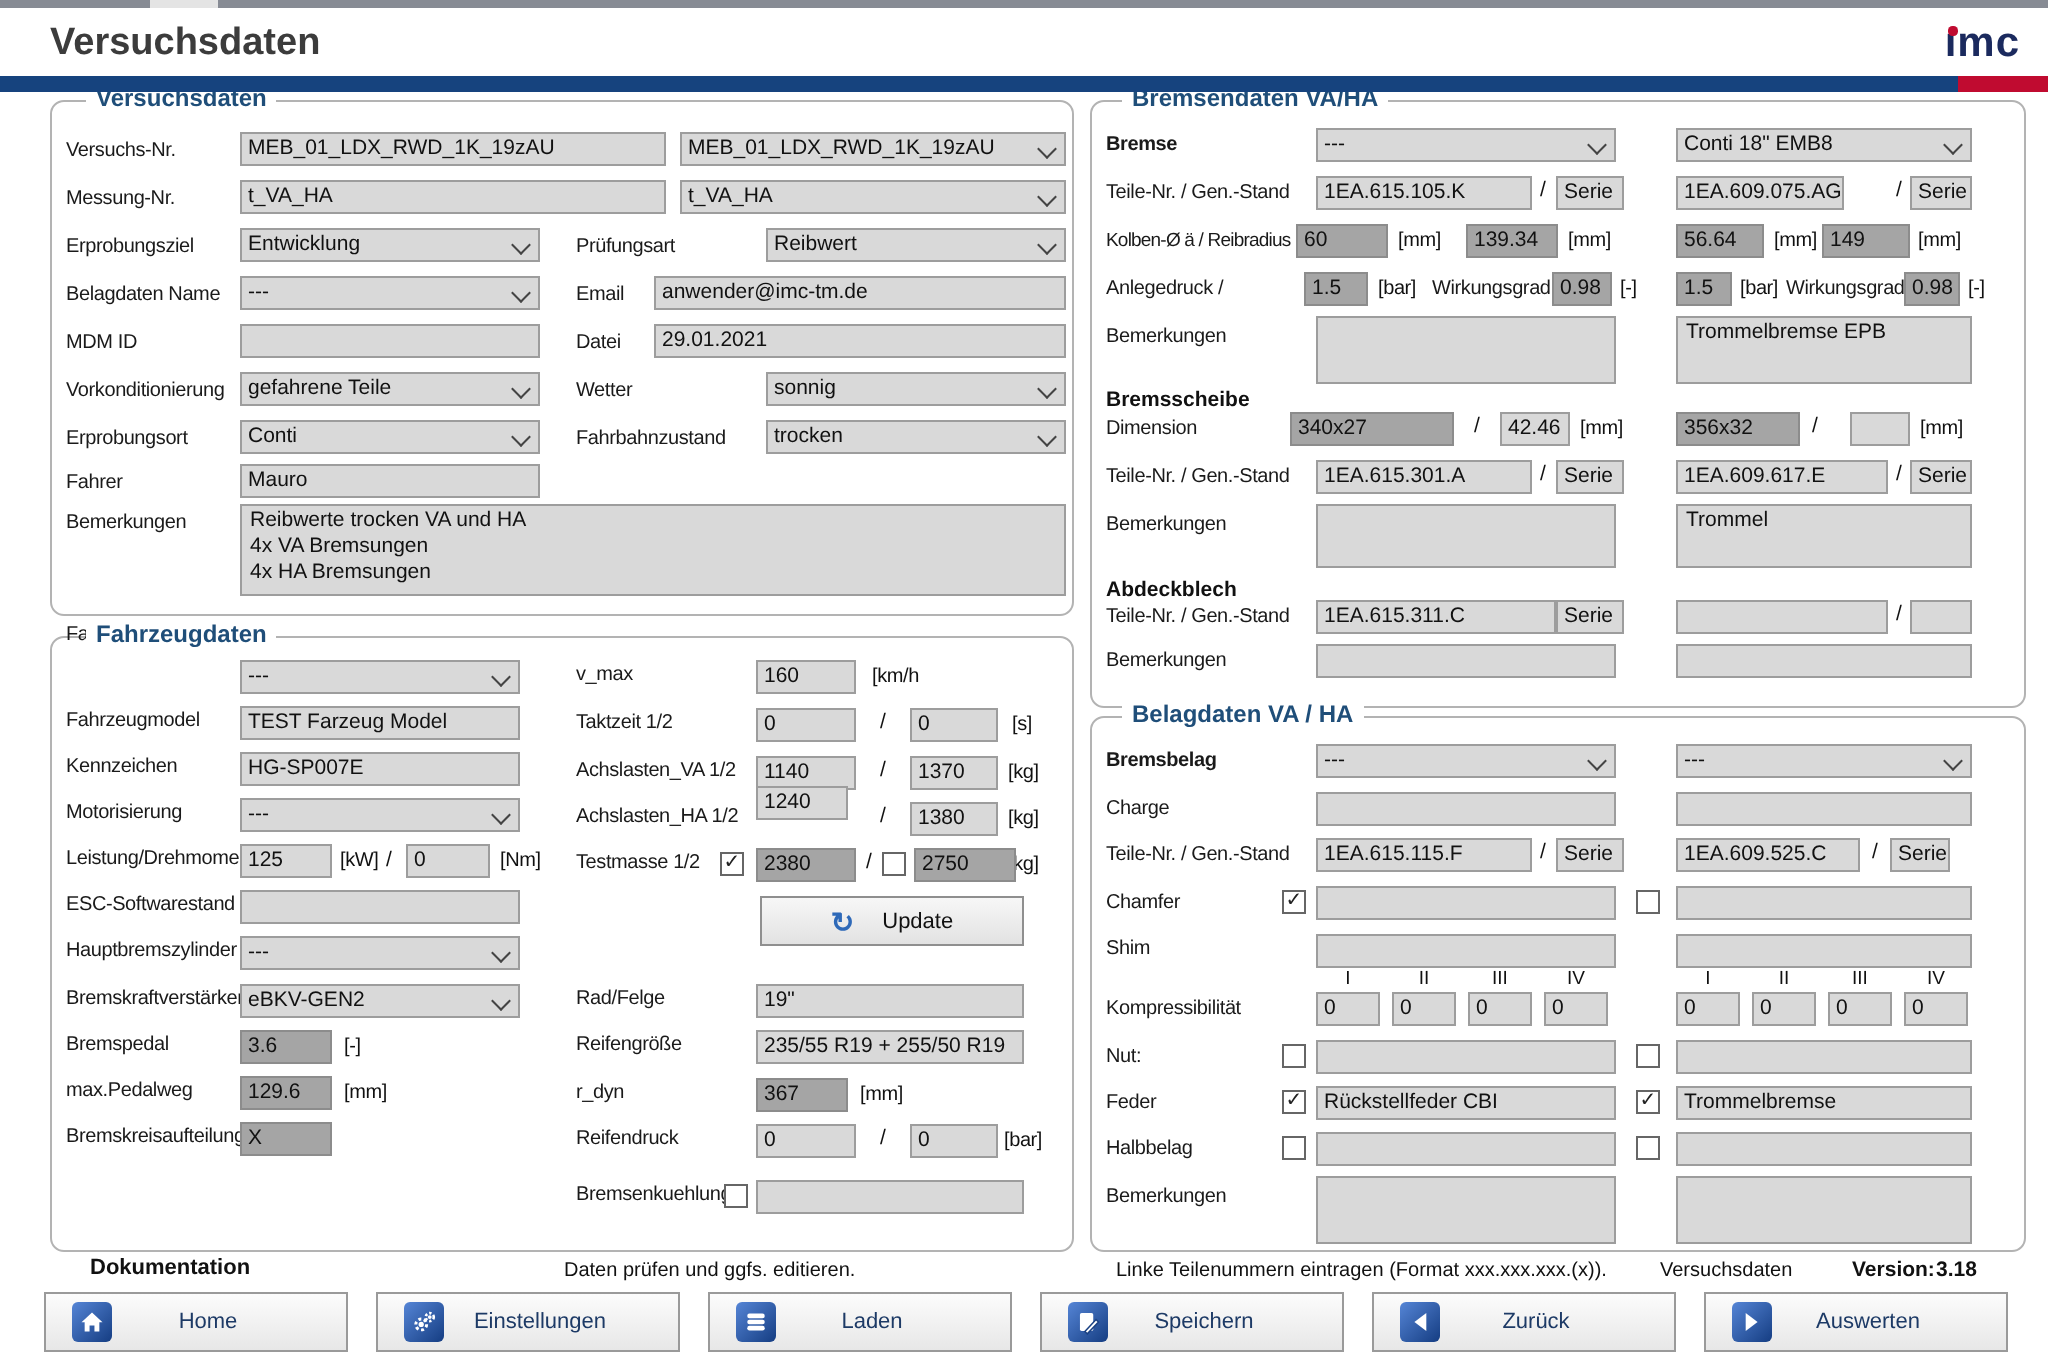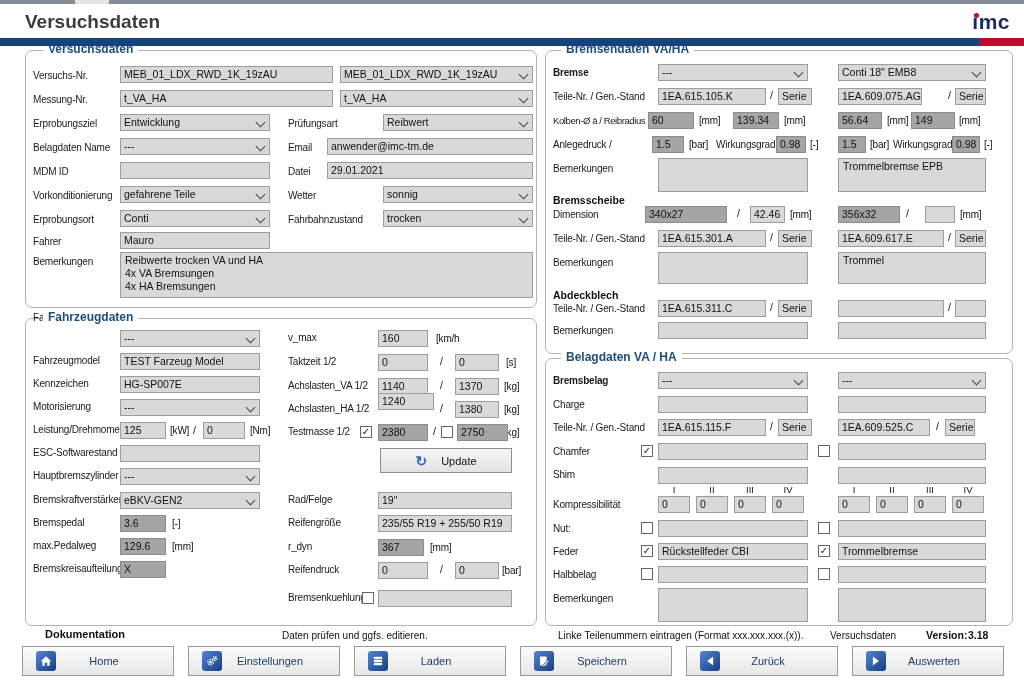--- a/index.html
+++ b/index.html
@@ -175,21 +175,21 @@
 <div class="f" style="left:378px;top:354px;width:50px">0</div>
 <span class="s" style="left:440px;top:355px">/</span>
 <div class="f" style="left:455px;top:354px;width:44px">0</div>
 <span class="u" style="left:506px;top:357px">[s]</span>
 <span class="l" style="left:288px;top:380px">Achslasten_VA 1/2</span>
 <div class="f" style="left:378px;top:378px;width:50px">1140</div>
 <span class="s" style="left:440px;top:379px">/</span>
 <div class="f" style="left:455px;top:378px;width:44px">1370</div>
 <span class="u" style="left:504px;top:381px">[kg]</span>
 <span class="l" style="left:288px;top:403px">Achslasten_HA 1/2</span>
-<div class="f" style="left:378px;top:393px;width:56px">1240</div>
+<div class="f" style="left:378px;top:393px;width:46px">1240</div>
 <span class="s" style="left:440px;top:402px">/</span>
 <div class="f" style="left:455px;top:401px;width:44px">1380</div>
 <span class="u" style="left:504px;top:404px">[kg]</span>
 <span class="l" style="left:288px;top:426px">Testmasse 1/2</span>
 <span class="cb" style="left:360px;top:426px">✓</span>
 <div class="d" style="left:378px;top:424px;width:50px">2380</div>
 <span class="s" style="left:433px;top:425px">/</span>
 <span class="cb" style="left:441px;top:426px"></span>
 <div class="d" style="left:457px;top:424px;width:51px">2750</div>
 <span class="u" style="left:504px;top:427px">[kg]</span>
@@ -280,21 +280,21 @@
 <div class="f" style="left:838px;top:230px;width:106px">1EA.609.617.E</div>
 <span class="s" style="left:948px;top:231px">/</span>
 <div class="f" style="left:955px;top:230px;width:31px">Serie</div>
 
 <span class="l" style="left:553px;top:257px">Bemerkungen</span>
 <div class="ta" style="left:658px;top:252px;width:150px;height:32px"></div>
 <div class="ta" style="left:838px;top:252px;width:148px;height:32px">Trommel</div>
 
 <span class="sub" style="left:553px;top:289px">Abdeckblech</span>
 <span class="l" style="left:553px;top:303px">Teile-Nr. / Gen.-Stand</span>
-<div class="f" style="left:658px;top:300px;width:108px">1EA.615.311.C</div>
+<div class="f" style="left:658px;top:300px;width:120px">1EA.615.311.C</div>
 <span class="s" style="left:770px;top:301px">/</span>
 <div class="f" style="left:778px;top:300px;width:34px">Serie</div>
 <div class="f" style="left:838px;top:300px;width:106px"></div>
 <span class="s" style="left:948px;top:301px">/</span>
 <div class="f" style="left:955px;top:300px;width:31px"></div>
 
 <span class="l" style="left:553px;top:325px">Bemerkungen</span>
 <div class="f" style="left:658px;top:322px;width:150px"></div>
 <div class="f" style="left:838px;top:322px;width:148px"></div>
 

